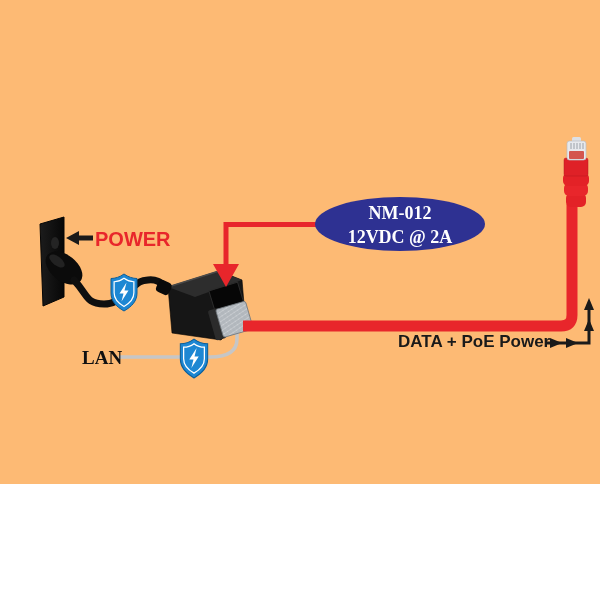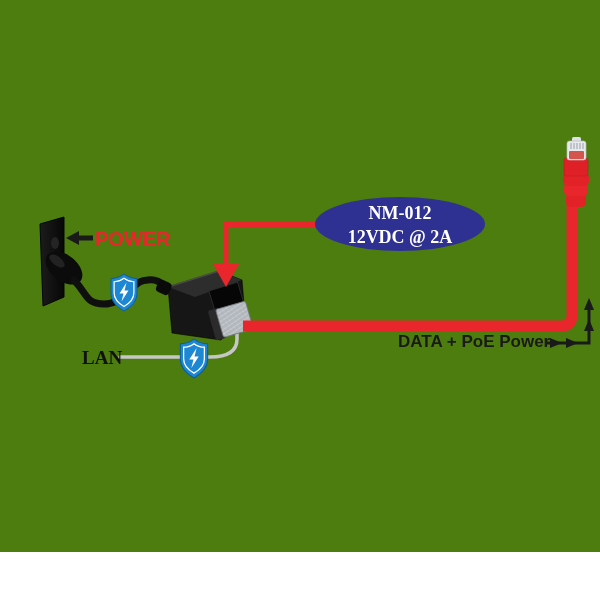--- a/index.html
+++ b/index.html
@@ -1,16 +1,16 @@
 <!DOCTYPE html>
 <html><head>
 <meta charset="utf-8">
 <style>
   html,body{margin:0;padding:0;background:#ffffff;}
-  .stage{width:600px;height:552px;background:#4d7c0f;position:relative;overflow:hidden;}
+  .stage{width:600px;height:484px;background:#fdba74;position:relative;overflow:hidden;}
   svg{display:block;}
   text{font-family:"Liberation Sans",sans-serif;}
   .serif{font-family:"Liberation Serif",serif;}
 </style>
 </head>
 <body>
 
 <div class="stage">
 <svg width="600" height="600" viewBox="0 0 600 600">
 

